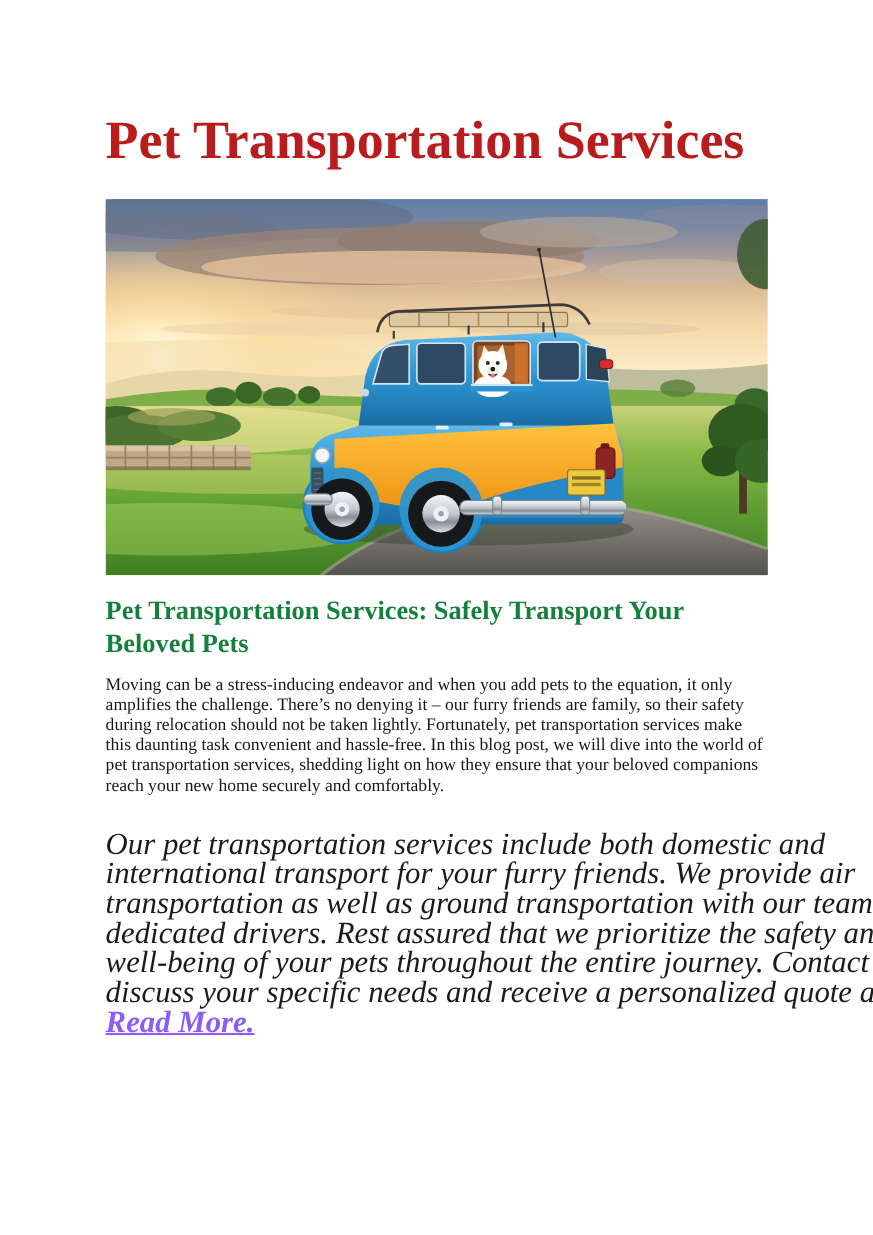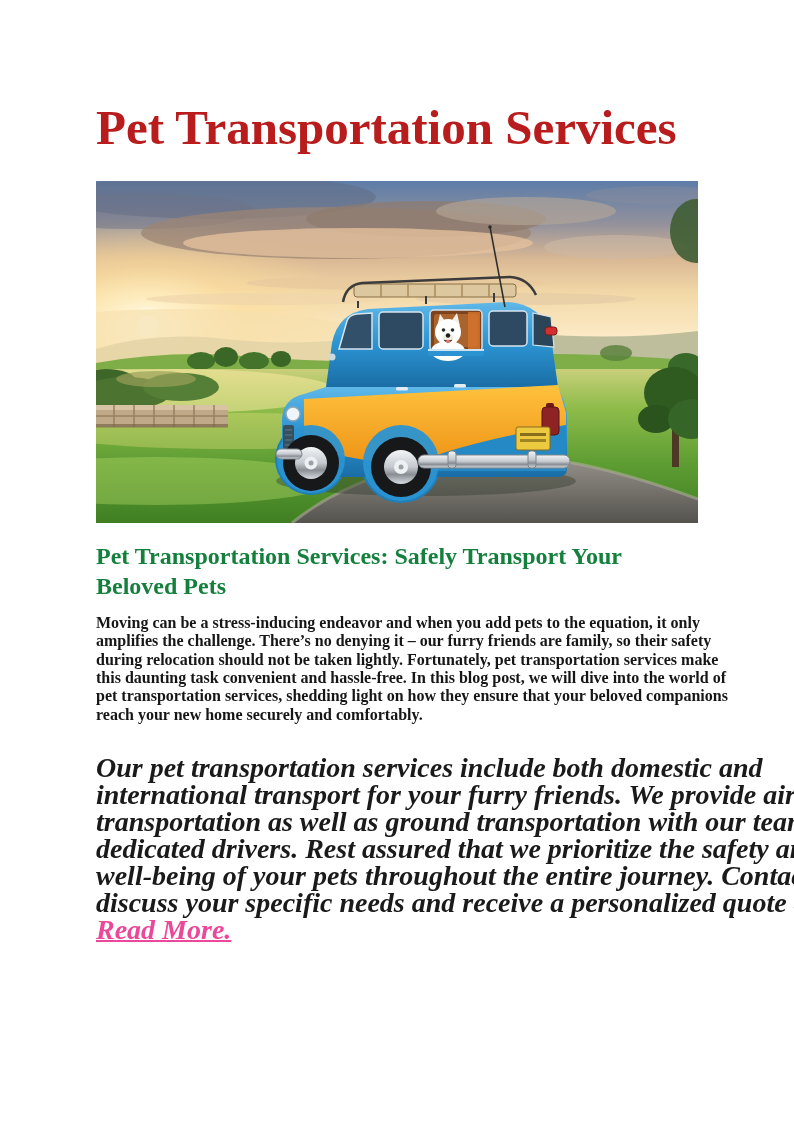--- a/index.html
+++ b/index.html
@@ -5,21 +5,21 @@
   html, body { margin: 0; padding: 0; background: #ffffff; }
   .page {
     position: relative;
     width: 794px; height: 1123px;
     background: #ffffff;
     overflow: hidden;
     font-family: "Liberation Serif", "DejaVu Serif", serif;
     color: #1b1b1b;
   }
   .content { margin: 0 96px; width: 602px; }
-  .pre { white-space: pre; font-weight: bold; }
+  .pre { white-space: pre; }
   h1.doc-title {
     font-size: 49px; font-weight: bold; line-height: 1.14;
     margin: 100px 0 0 0; color: #b91c1c;
   }
   figure.hero { margin: 25px 0 0 0; padding: 0; width: 602px; height: 342px; }
   figure.hero svg { display: block; }
   h2.section-heading {
     font-size: 24px; font-weight: bold; line-height: 30px;
     margin: 18px 0 0 0; color: #15803d;
   }
@@ -241,17 +241,17 @@
 pet transportation services, shedding light on how they ensure that your beloved companions
 reach your new home securely and comfortably.</p>
 
     <p class="promo">
       <span class="pre">Our pet transportation services include both domestic and
 international transport for your furry friends. We provide air
 transportation as well as ground transportation with our team of
 dedicated drivers. Rest assured that we prioritize the safety and
 well-being of your pets throughout the entire journey. Contact us to
 discuss your specific needs and receive a personalized quote and</span>
-      <a class="read-more" href="#" style="color:#ec4899">Read More.</a>
+      <a class="read-more" href="#" style="color:#8b5cf6">Read More.</a>
     </p>
 
   </div>
 </div>
 
 </body></html>

